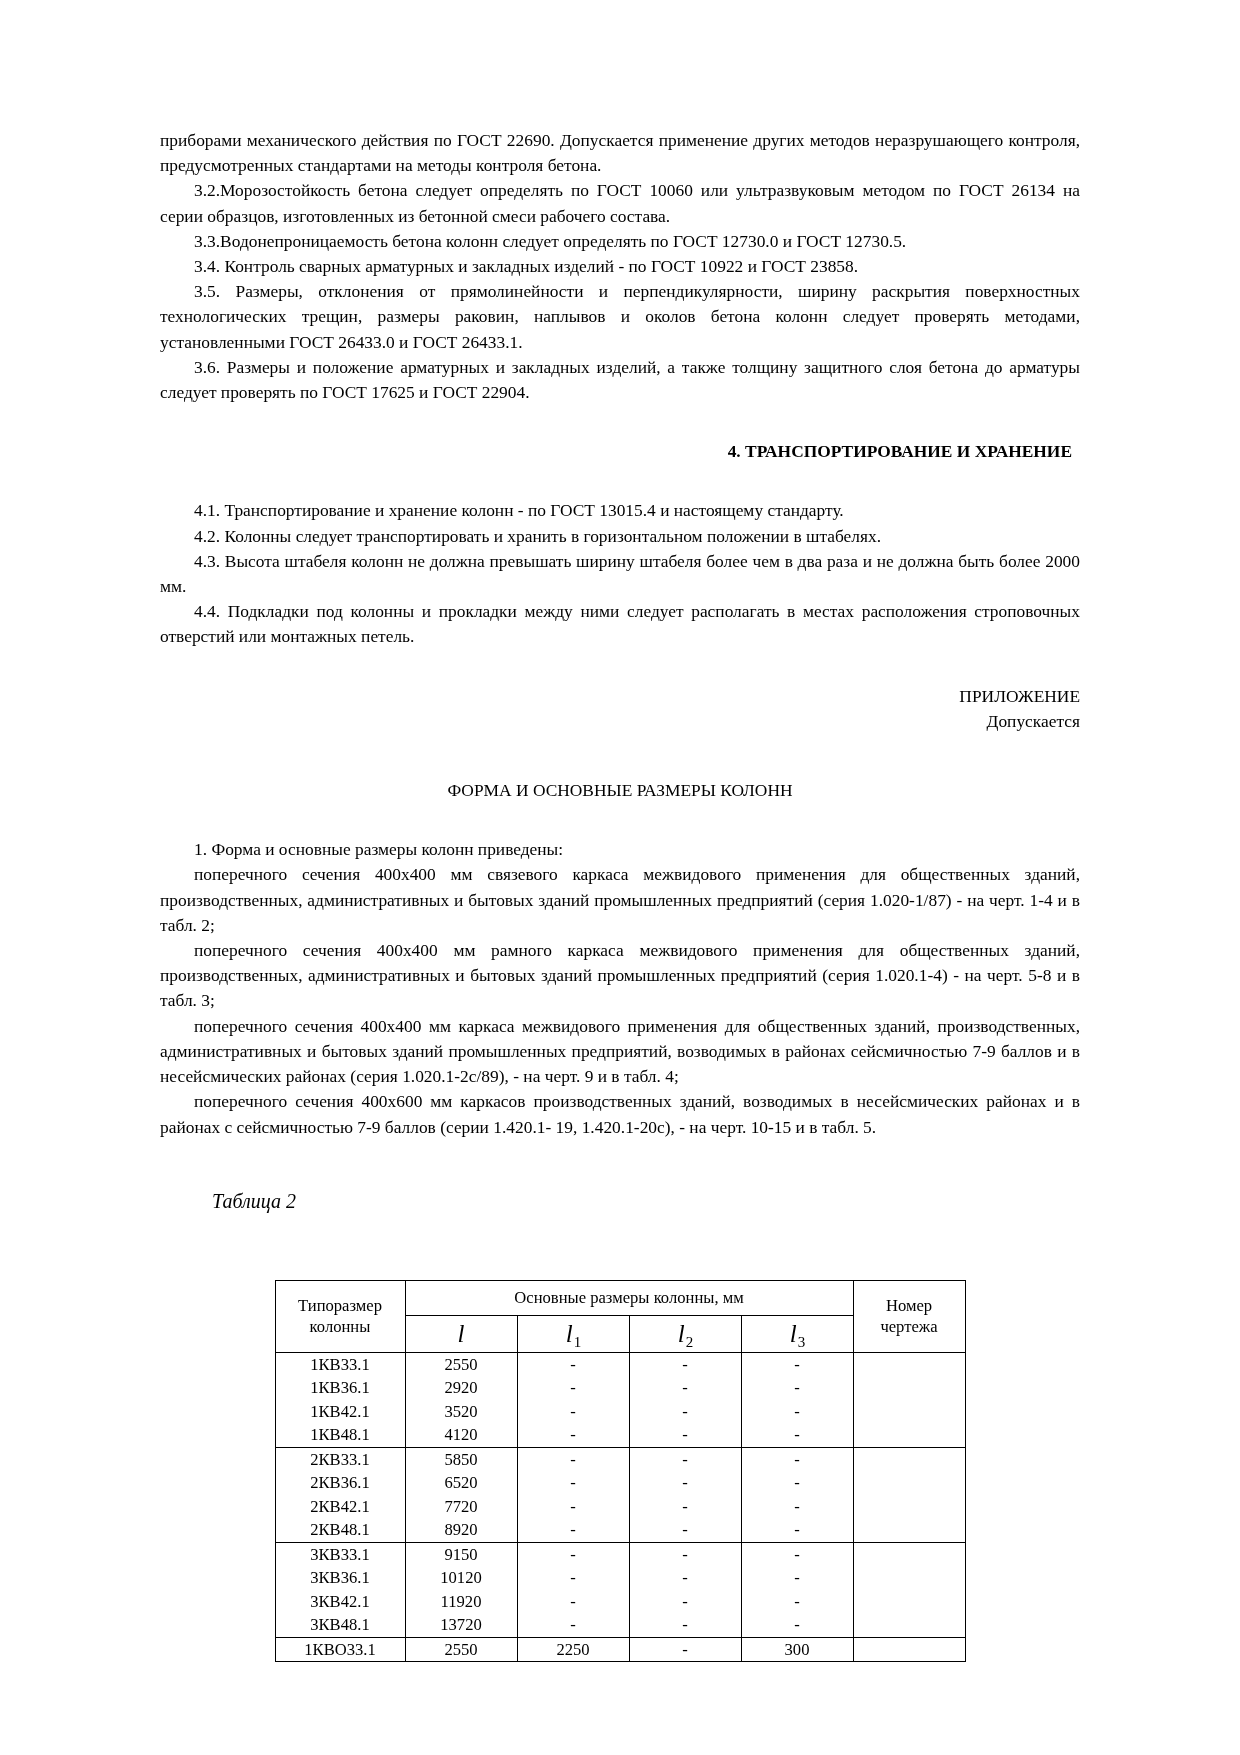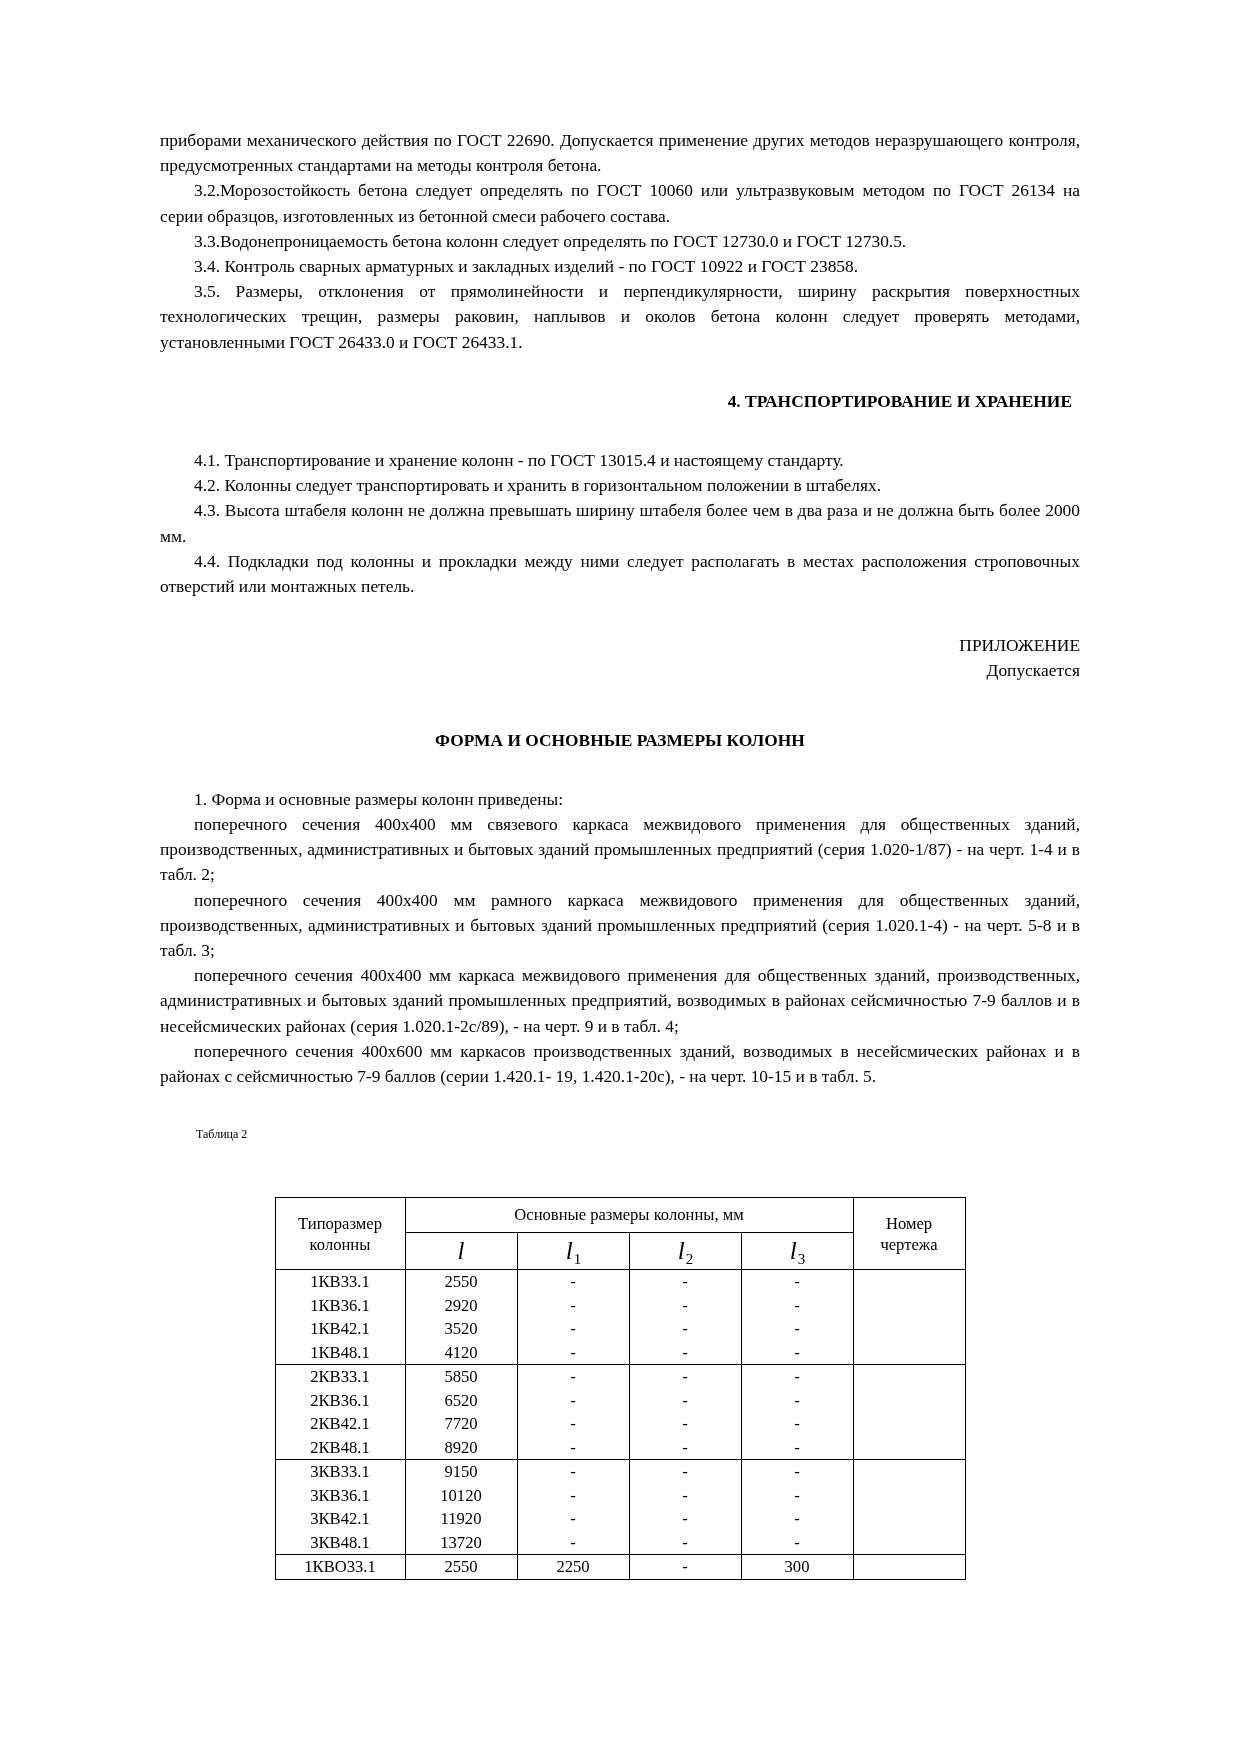--- a/index.html
+++ b/index.html
@@ -48,29 +48,30 @@
   .right-block {
     text-align: right;
     font-size: 17.4px;
     line-height: 25.2px;
     margin: 0;
   }
   .center-title {
     text-align: center;
     font-size: 17.4px;
     line-height: 25.2px;
-    font-weight: bold;
+    font-weight: normal;
     margin: 0;
   }
   .table-caption-label {
-    font-size: 12px;
+    font-size: 20px;
     line-height: 22px;
-    margin: 0;
+    margin: 16px;
     padding-left: 36px;
     text-align: left;
+    font-style: italic;
   }
   .table-title {
     text-align: center;
     font-weight: bold;
     font-size: 17.2px;
     line-height: 24.5px;
     margin: 0 auto;
     width: 800px;
   }
 
@@ -133,20 +134,21 @@
 </head>
 <body>
 
 <div class="page">
 
   <p class="body-text">приборами механического действия по ГОСТ 22690. Допускается применение других методов неразрушающего контроля, предусмотренных стандартами на методы контроля бетона.</p>
   <p class="body-text indent">3.2.Морозостойкость бетона следует определять по ГОСТ 10060 или ультразвуковым методом по ГОСТ 26134 на серии образцов, изготовленных из бетонной смеси рабочего состава.</p>
   <p class="body-text indent">3.3.Водонепроницаемость бетона колонн следует определять по ГОСТ 12730.0 и ГОСТ 12730.5.</p>
   <p class="body-text indent">3.4. Контроль сварных арматурных и закладных изделий - по ГОСТ 10922 и ГОСТ 23858.</p>
   <p class="body-text indent">3.5. Размеры, отклонения от прямолинейности и перпендикулярности, ширину раскрытия поверхностных технологических трещин, размеры раковин, наплывов и околов бетона колонн следует проверять методами, установленными ГОСТ 26433.0 и ГОСТ 26433.1.</p>
+  <p class="body-text indent">3.6. Размеры и положение арматурных и закладных изделий, а также толщину защитного слоя бетона до арматуры следует проверять по ГОСТ 17625 и ГОСТ 22904.</p>
 
   <div class="spacer-md"></div>
 
   <p class="h-section">4. ТРАНСПОРТИРОВАНИЕ И ХРАНЕНИЕ</p>
 
   <div class="spacer-md"></div>
 
   <p class="body-text indent">4.1. Транспортирование и хранение колонн - по ГОСТ 13015.4 и настоящему стандарту.</p>
   <p class="body-text indent">4.2. Колонны следует транспортировать и хранить в горизонтальном положении в штабелях.</p>
   <p class="body-text indent">4.3. Высота штабеля колонн не должна превышать ширину штабеля более чем в два раза и не должна быть более 2000 мм.</p>

